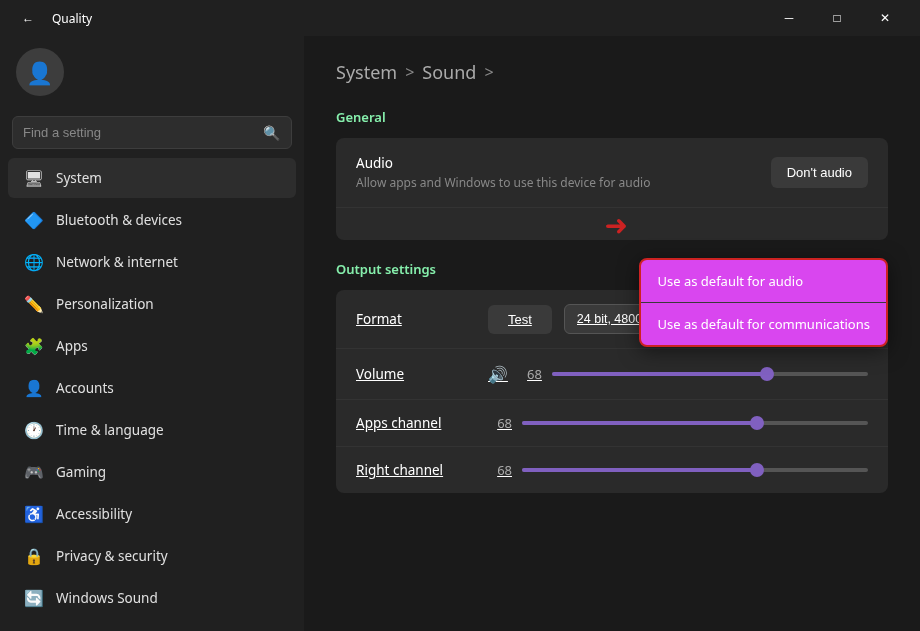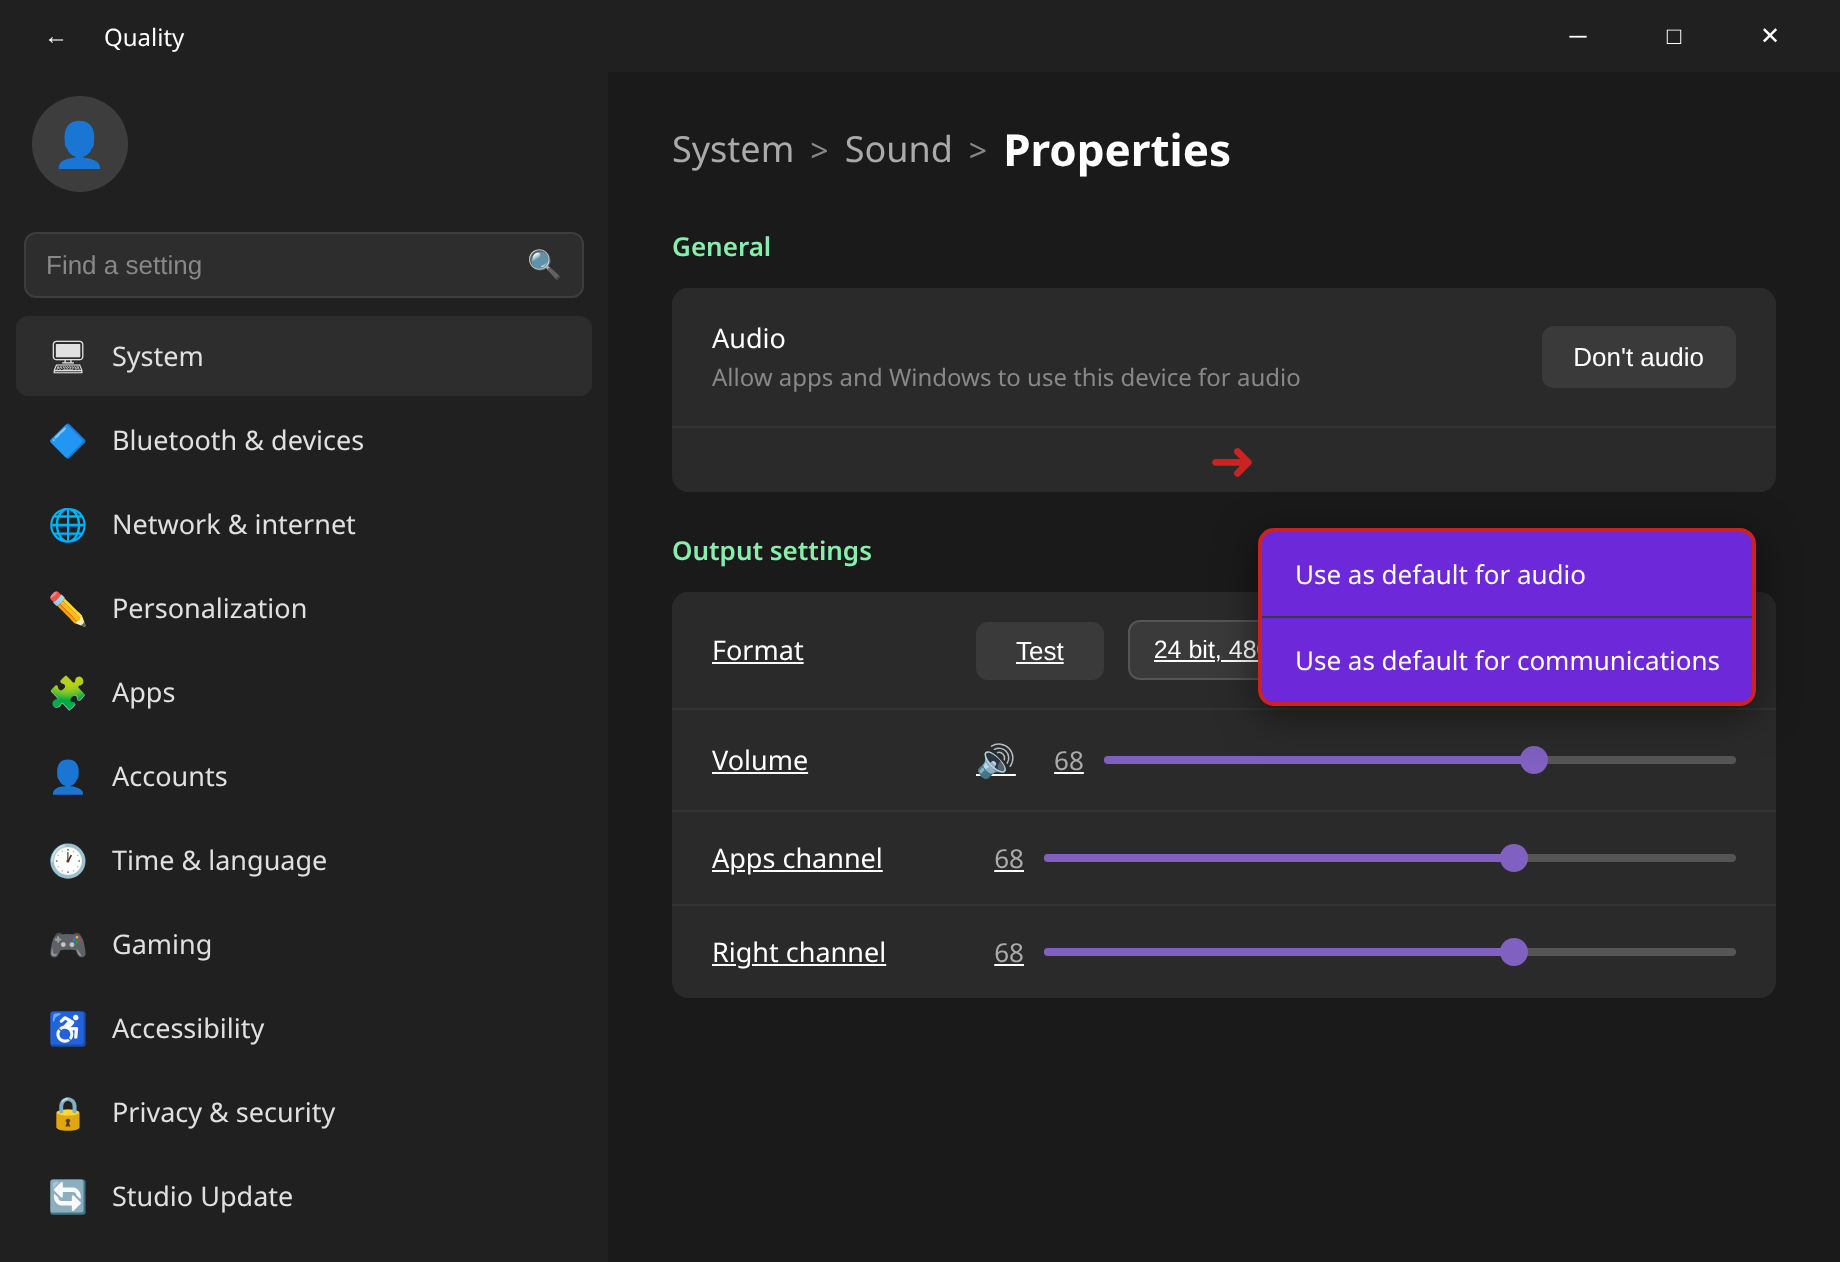--- a/index.html
+++ b/index.html
@@ -188,23 +188,23 @@
       color: #ffffff;
       padding: 8px 16px;
       border-radius: 6px;
       font-size: 13px;
       cursor: pointer;
     }
 
     
     .dropdown-popup {
       position: absolute;
-      right: 10px;
+      right: 0;
       top: 50px;
-      background: #6d28d9;
+      background: #d946ef;
       border-radius: 8px;
       border: 2px solid #cc2222;
       z-index: 100;
       min-width: 240px;
       overflow: hidden;
       box-shadow: 0 4px 20px rgba(0,0,0,0.5);
     }
     .dropdown-popup-item {
       padding: 12px 16px;
       font-size: 13px;
@@ -366,32 +366,31 @@
     <div class="sidebar-item">
       <span class="item-icon">♿</span>
       <span>Accessibility</span>
     </div>
     <div class="sidebar-item">
       <span class="item-icon">🔒</span>
       <span>Privacy &amp; security</span>
     </div>
     <div class="sidebar-item">
       <span class="item-icon">🔄</span>
-      <span>Studio Update</span>
+      <span>Windows Sound</span>
     </div>
   </div>
 
   <div class="content">
 
     <div class="breadcrumb">
       <span>System</span>
       <span class="sep">&gt;</span>
       <span>Sound</span>
       <span class="sep">&gt;</span>
-      <span class="current">Properties</span>
     </div>
 
     <div class="section-title">General</div>
 
     <div class="card">
 
       <div class="card-row" style="position:relative;">
         <div class="card-row-info">
           <h3>Audio</h3>
           <p>Allow apps and Windows to use this device for audio</p>

